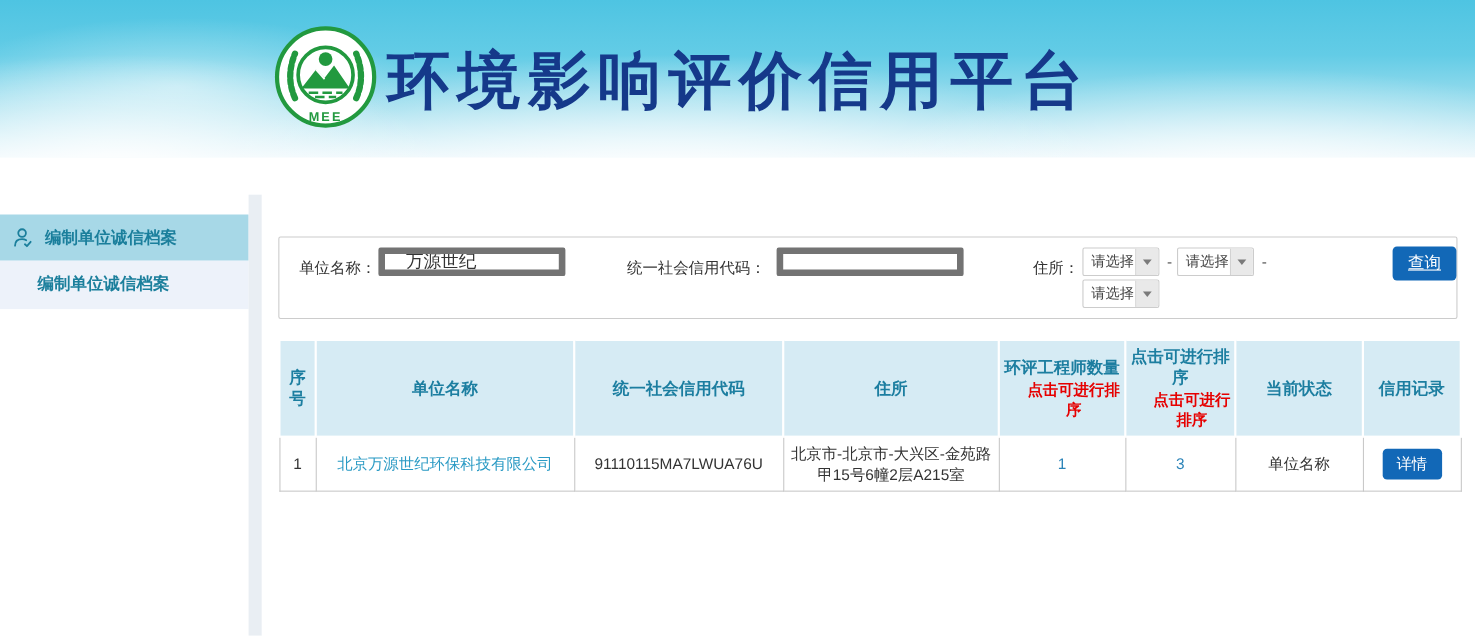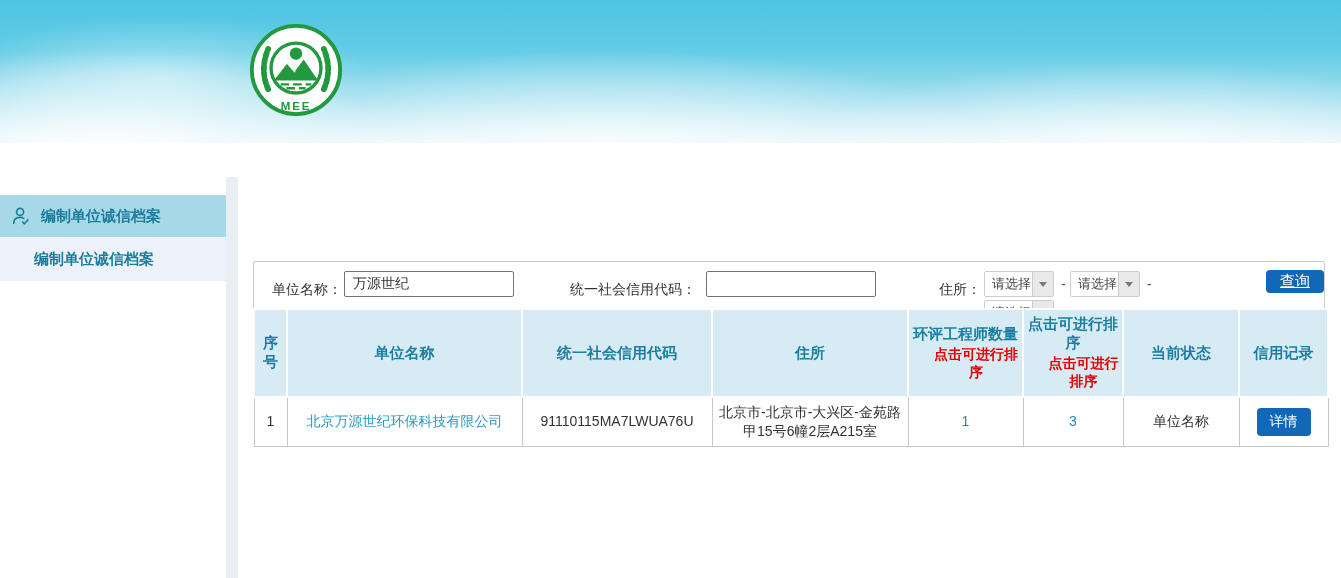--- a/index.html
+++ b/index.html
@@ -46,41 +46,41 @@
     color:#1b7f9c; font-size:15px; font-weight:bold; cursor:pointer;
   }
   .v-divider { position:absolute; left:226px; top:177px; width:12px; height:401px; background:#e9eef3; }
 
   
   .main { position:absolute; left:238px; top:177px; width:1103px; height:401px; background:#fff; }
 
   
   .search-box {
     position:absolute; left:15px; top:38px; width:1072px; height:75px;
-    border:1px solid #ccc; border-radius:2px; background:#fff;margin-top:46px;
+    border:1px solid #ccc; border-radius:2px; background:#fff;
   }
   .f-label { position:absolute; height:24px; line-height:24px; font-size:14px; color:#333; white-space:nowrap; }
   .f-input {
-    position:absolute; width:170px; height:26px; border:1px solid #737373; border-radius:2px;
-    font-size:14px; color:#333; padding:0 8px; outline:none; background:#fff;
+    position:absolute; width:170px; height:26px; border:6px solid #737373; border-radius:2px;
+    font-size:16px; color:#333; padding:0 19px; outline:none; background:#fff;
     font-family:"Liberation Sans","DejaVu Sans",sans-serif;
   }
   .sel {
     position:absolute; width:70px; height:26px; border:1px solid #ccc; border-radius:2px;
     background:#fff; display:flex; cursor:pointer;
   }
   .sel-text { flex:1; font-size:13px; color:#444; line-height:24px; padding-left:7px; white-space:nowrap; overflow:hidden; }
   .sel-btn {
     width:21px; background:#e9e9e9; border-left:1px solid #ccc; border-radius:0 2px 2px 0;
     display:flex; align-items:center; justify-content:center;
   }
   .sel-arrow { width:0; height:0; border-left:4px solid transparent; border-right:4px solid transparent; border-top:5px solid #7a7a7a; }
   .f-dash { position:absolute; height:24px; line-height:24px; font-size:14px; color:#555; }
   .btn-search {
-    position:absolute; left:1012px; top:8px; width:58px; height:23px;
+    position:absolute; left:1012px; top:8px; width:58px; height:31px;
     background:#1268b7; color:#fff; font-size:15px; border:none; border-radius:4px; cursor:pointer;
     font-family:"Liberation Sans","DejaVu Sans",sans-serif;
     text-decoration:underline;
   }
 
   
   .result-table { position:absolute; left:15px; top:131px; width:1074px; border-collapse:collapse; table-layout:fixed; }
   .result-table th {
     background:#d6ebf4; color:#1c7ea0; font-size:15px; font-weight:bold;
     border:2px solid #ffffff; padding:5px 2px; text-align:center; vertical-align:middle; height:44px;
@@ -107,20 +107,21 @@
       <circle cx="50" cy="50" r="46" fill="#ffffff" stroke="#22993f" stroke-width="4"></circle>
       <path d="M21,70 Q12,50 21,28" fill="none" stroke="#22993f" stroke-width="6" stroke-dasharray="4 3" stroke-linecap="round"></path>
       <path d="M79,70 Q88,50 79,28" fill="none" stroke="#22993f" stroke-width="6" stroke-dasharray="4 3" stroke-linecap="round"></path>
       <circle cx="50" cy="48" r="26" fill="none" stroke="#22993f" stroke-width="3.5"></circle>
       <circle cx="50" cy="33" r="6.5" fill="#22993f"></circle>
       <path d="M27,61 L41,43 L49,51 L58,39 L73,61 Z" fill="#22993f"></path>
       <path d="M41,43 L49,52" stroke="#ffffff" stroke-width="1.6" fill="none"></path>
       <path d="M34,65 H66 M40,69 H60" stroke="#22993f" stroke-width="2.4" stroke-dasharray="9 4"></path>
       <text x="50" y="92" text-anchor="middle" font-size="12" font-weight="bold" fill="#22993f" letter-spacing="2">MEE</text>
     </svg>
+    <div class="site-title">环境影响评价信用平台</div>
   </div>
 
 
   <div class="sidebar">
     <div class="side-parent">
       <svg class="uicon" viewBox="0 0 24 24" fill="none" stroke="#1b7f9c" stroke-width="1.8" stroke-linecap="round" stroke-linejoin="round">
         <circle cx="11" cy="7.5" r="3.8"></circle>
         <path d="M4 20 C4 15.5 7 13.5 11 13.5 C12.6 13.5 14 13.9 15.1 14.6"></path>
         <path d="M13.8 18.6 L15.8 20.5 L19.5 16.2"></path>
       </svg>

